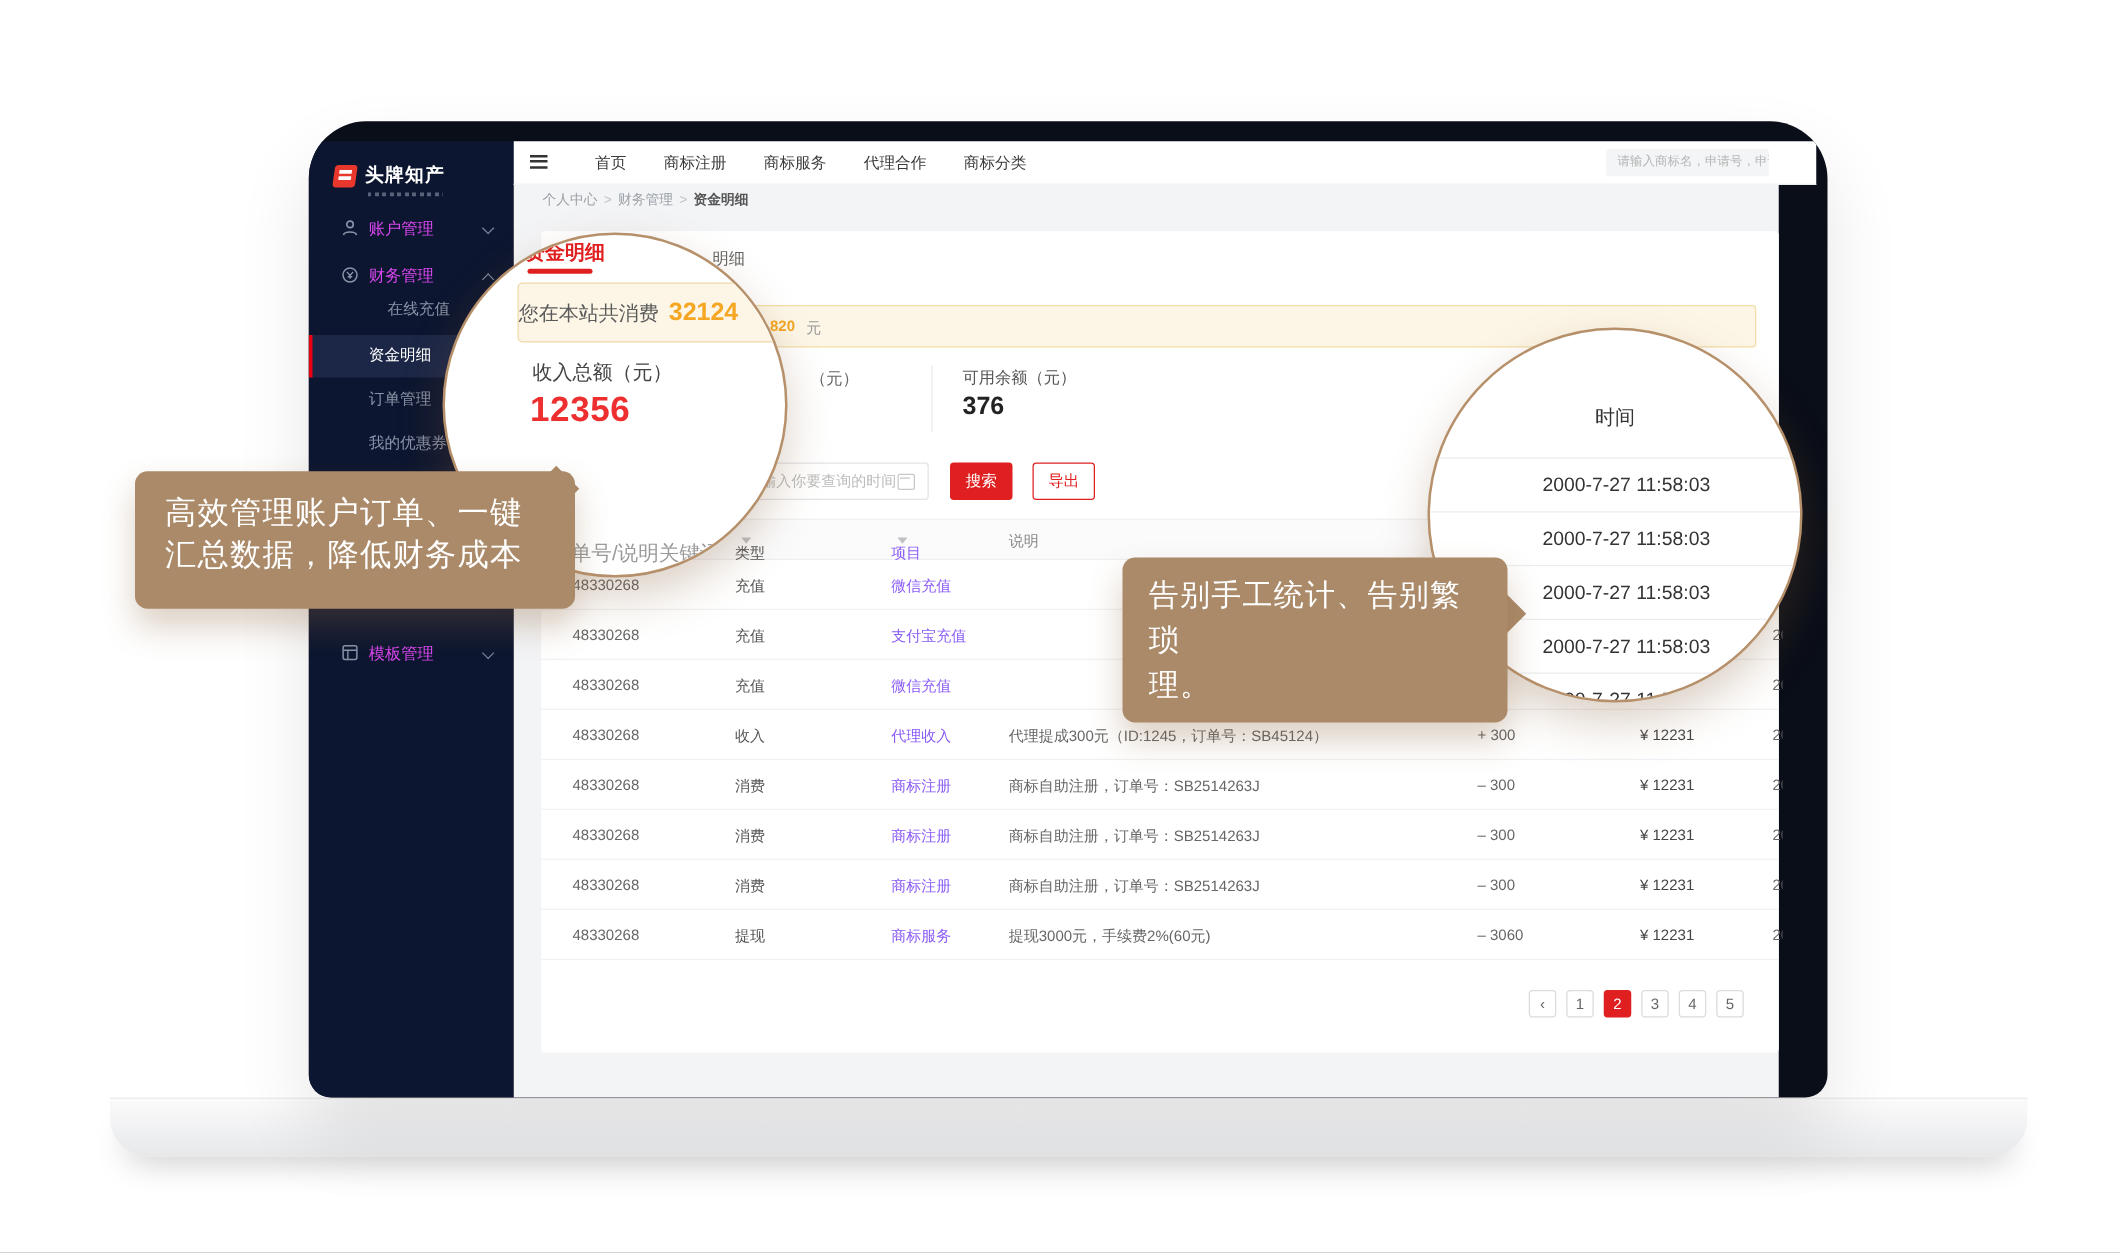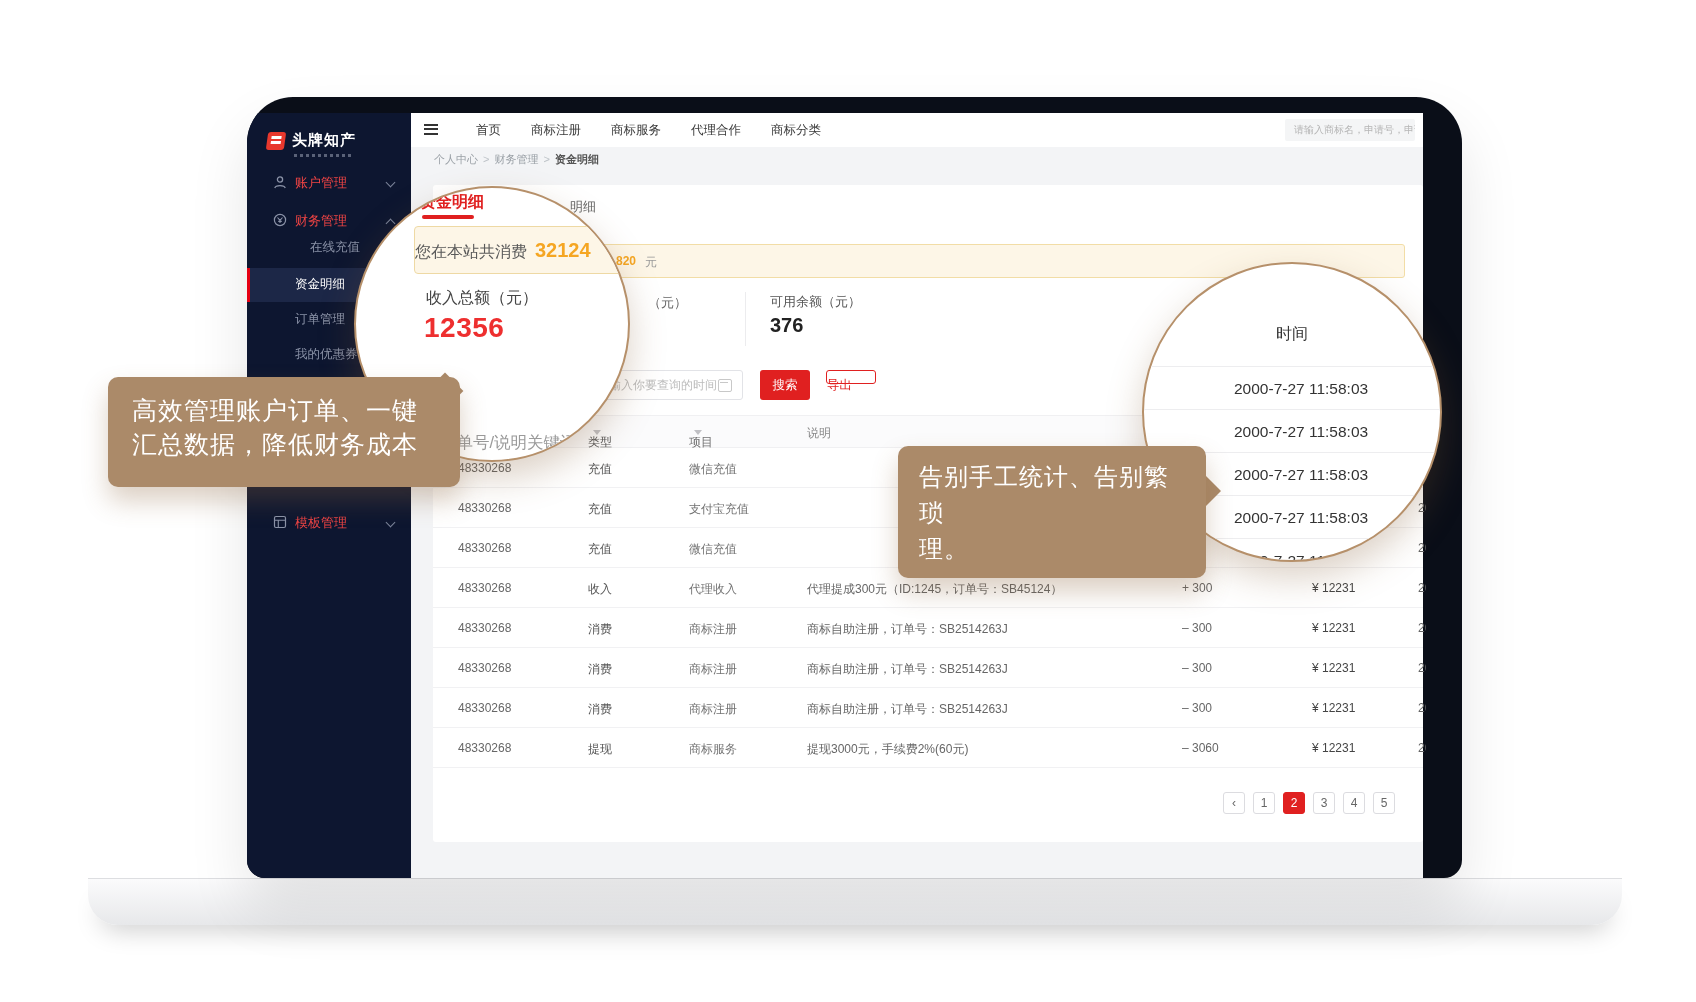--- a/index.html
+++ b/index.html
@@ -12,32 +12,32 @@
         background:linear-gradient(#fbfbfc,#e7e8ea);border-radius:0 0 30px 30px;
         border-top:1px solid #dddee1;box-shadow:0 16px 26px -12px rgba(0,0,0,.22);}
   
   .sidebar{position:absolute;left:0;top:16px;width:164px;height:765px;background:#0d1630;}
   .logo-row{position:absolute;left:20px;top:18px;display:flex;align-items:center;gap:7px;}
   .logo-mark{width:18px;height:18px;background:#e8382d;border-radius:3px;transform:skewX(-8deg);position:relative;}
   .logo-mark:after{content:"";position:absolute;left:4px;top:4px;width:10px;height:3px;background:#fff;box-shadow:0 5px 0 #fff;}
   .logo-text{color:#fff;font-size:15px;font-weight:bold;letter-spacing:1px;}
   .logo-sub{position:absolute;left:47px;top:41px;width:60px;height:3px;
             background:repeating-linear-gradient(90deg,#5a6278 0 3px,transparent 3px 6px);}
-  .m-item{position:absolute;left:0;width:164px;height:24px;color:#ef4444;font-size:13px;}
+  .m-item{position:absolute;left:0;width:164px;height:24px;color:#d946ef;font-size:13px;}
   .m-item .lbl{position:absolute;left:48px;top:3px;}
   .m-icon{position:absolute;left:26px;top:4px;width:14px;height:14px;}
   .chev{position:absolute;left:140px;top:8px;width:6px;height:6px;border-right:1.5px solid #7c849a;border-bottom:1.5px solid #7c849a;}
   .chev.down{transform:rotate(45deg);}
   .chev.up{transform:rotate(-135deg);top:11px;}
   .s-item{position:absolute;left:48px;width:110px;height:18px;color:#8b93a8;font-size:12.5px;}
   .s-active-bg{position:absolute;left:0;top:155px;width:164px;height:34px;background:#1c2747;}
   .s-red{position:absolute;left:0;top:155px;width:3px;height:34px;background:#e60012;}
   .s-item.active{color:#ffffff;}
   
-  .topbar{position:absolute;left:164px;top:16px;width:1012px;height:34px;background:#fff;border-bottom:1px solid #ececef;}
+  .topbar{position:absolute;left:164px;top:16px;width:1012px;height:34px;background:#fff;border-bottom:1px solid #ececef;padding-left:30px;}
   .burger{position:absolute;left:13px;top:11px;width:14px;height:11px;}
   .burger i{display:block;height:1.8px;background:#333;margin-bottom:2.6px;}
   .nav{position:absolute;left:65px;top:0;height:34px;display:flex;gap:30px;align-items:center;}
   .nav div{font-size:12.5px;color:#3a3a3a;}
   .tb-search{position:absolute;left:874px;top:6px;width:130px;height:22px;background:#f4f5f6;border-radius:2px;
              font-size:10px;color:#b5b5b5;line-height:22px;padding-left:9px;box-sizing:border-box;white-space:nowrap;overflow:hidden;}
   
   .pagebg{position:absolute;left:164px;top:50px;width:1012px;height:731px;background:#f3f4f6;}
   .crumb{position:absolute;left:187px;top:55px;height:16px;font-size:11px;color:#9aa0a6;}
   .crumb b{color:#555;font-weight:bold;}
@@ -52,32 +52,32 @@
   .st-frag{position:absolute;left:401px;top:197px;font-size:13px;color:#666;}
   .st-div{position:absolute;left:498px;top:195px;width:1px;height:54px;background:#ececee;}
   .st3-l{position:absolute;left:523px;top:196px;font-size:13px;color:#555;}
   .st3-v{position:absolute;left:523px;top:217px;font-size:20px;font-weight:bold;color:#222;}
   .d-input{position:absolute;left:348px;top:273px;width:148px;height:30px;border:1px solid #e2e3e7;border-radius:3px;box-sizing:border-box;
            font-size:12px;color:#bcbcbc;line-height:28px;padding-left:13px;white-space:nowrap;overflow:hidden;}
   .cal{position:absolute;left:471px;top:282px;width:12px;height:11px;border:1px solid #c8c8c8;border-radius:2px;}
   .cal:before{content:"";position:absolute;left:1px;top:2px;width:8px;height:1px;background:#c8c8c8;}
   .btn-search{position:absolute;left:513px;top:273px;width:50px;height:30px;background:#e02020;color:#fff;border-radius:3px;
               font-size:12.5px;text-align:center;line-height:30px;}
-  .btn-export{position:absolute;left:579px;top:273px;width:50px;height:14px;background:#fff;color:#e02020;border:1px solid #e02020;
-              border-radius:3px;font-size:12.5px;text-align:left;line-height:28px;box-sizing:border-box;}
+  .btn-export{position:absolute;left:579px;top:273px;width:50px;height:30px;background:#fff;color:#e02020;border:1px solid #e02020;
+              border-radius:3px;font-size:12.5px;text-align:center;line-height:28px;box-sizing:border-box;}
   
   .thead{position:absolute;left:186px;top:318px;width:990px;height:33px;background:#fbfbfc;
          border-top:1px solid #f0f0f2;border-bottom:1px solid #f0f0f2;box-sizing:border-box;font-size:12px;color:#888;}
   .thead span{position:absolute;top:9px;white-space:nowrap;}
   .caret{display:inline-block;width:0;height:0;border-left:4px solid transparent;border-right:4px solid transparent;
          border-top:5px solid #c0c0c4;margin-left:5px;vertical-align:middle;}
   .tbody{position:absolute;left:186px;top:351px;width:990px;}
   .t-row{position:relative;height:39px;border-bottom:1px solid #f1f1f3;font-size:12px;color:#666;}
   .t-row span{position:absolute;top:13px;white-space:nowrap;}
-  .c-order{left:25px;} .c-type{left:155px;color:#555;} .c-item{left:256px;color:#737373;}
+  .c-order{left:25px;} .c-type{left:155px;color:#555;} .c-item{left:280px;color:#8b5cf6;}
   .c-desc{left:374px;width:370px;} .c-amount{left:749px;} .c-balance{left:879px;color:#444;}
   .c-time{left:985px;width:8px;overflow:hidden;}
   
   .pager{position:absolute;left:976px;top:695px;display:flex;gap:8px;}
   .pg{width:22px;height:22px;border:1px solid #dcdce0;border-radius:3px;background:#fff;color:#666;
       font-size:12px;text-align:center;line-height:21px;box-sizing:border-box;}
   .pg.active{background:#e02020;border-color:#e02020;color:#fff;}
   
   .circle{position:absolute;background:#fff;border:2px solid #b6906a;border-radius:50%;overflow:hidden;
           box-shadow:0 16px 36px rgba(130,90,50,.28);z-index:30;}

